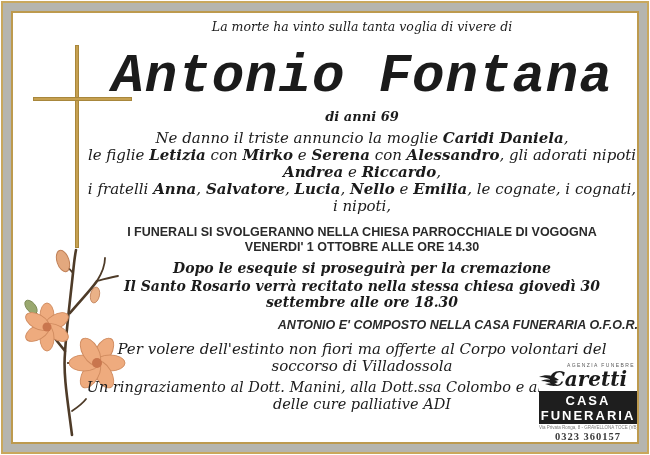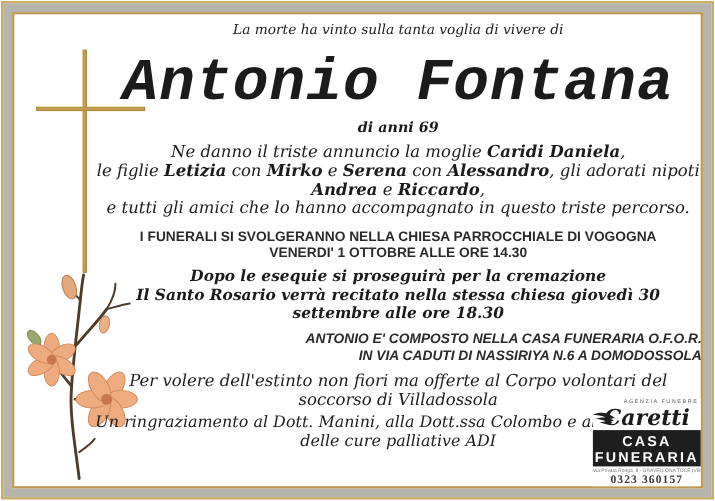--- a/index.html
+++ b/index.html
@@ -98,32 +98,31 @@
     </g>
   </svg>
 
   <div class="text-col">
     <div class="intro">La morte ha vinto sulla tanta voglia di vivere di</div>
     <div class="title">Antonio Fontana</div>
     <div class="age">di anni 69</div>
 
     <div class="ann"><span>Ne danno il triste annuncio la moglie </span><b>Caridi Daniela</b><span>,</span></div>
     <div class="ann" style="margin-top:0"><span>le figlie </span><b>Letizia</b><span> con </span><b>Mirko</b><span> e </span><b>Serena</b><span> con </span><b>Alessandro</b><span>, gli adorati nipoti </span><b>Andrea</b><span> e </span><b>Riccardo</b><span>,</span></div>
-    <div class="ann" style="margin-top:0"><span>e tutti gli amici che lo hanno accompagnato in questo triste percorso.</span></div>
+    <div class="ann" style="margin-top:0"><span>i fratelli </span><b>Anna</b><span>, </span><b>Salvatore</b><span>, </span><b>Lucia</b><span>, </span><b>Nello</b><span> e </span><b>Emilia</b><span>, le cognate, i cognati, i nipoti,</span></div>
 
     <div class="funeral">
       <div>I FUNERALI SI SVOLGERANNO NELLA CHIESA PARROCCHIALE DI VOGOGNA</div>
       <div>VENERDI' 1 OTTOBRE ALLE ORE 14.30</div>
     </div>
     <div class="crem">Dopo le esequie si proseguirà per la cremazione</div>
     <div class="rosary">Il Santo Rosario verrà recitato nella stessa chiesa giovedì 30 settembre alle ore 18.30</div>
 
     <div class="repose">
       <div>ANTONIO E' COMPOSTO NELLA CASA FUNERARIA O.F.O.R.</div>
-      <div>IN VIA CADUTI DI NASSIRIYA N.6 A DOMODOSSOLA</div>
     </div>
 
     <div class="donations">Per volere dell'estinto non fiori ma offerte al Corpo volontari del soccorso di Villadossola</div>
     <div class="thanks">Un ringraziamento al Dott. Manini, alla Dott.ssa Colombo e alle infermiere delle cure palliative ADI</div>
 
   </div>
 
   <div class="agency">
     <div class="agency-label">AGENZIA FUNEBRE</div>
     <div class="agency-name">

